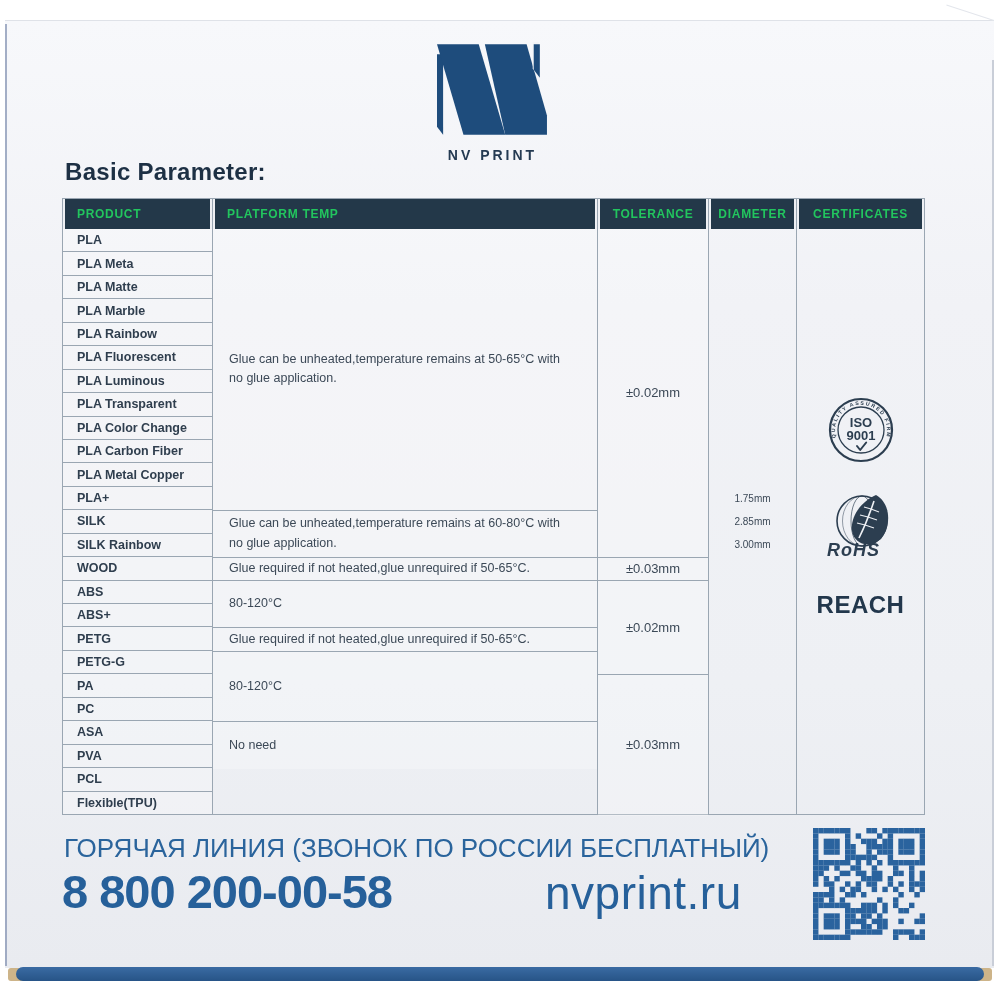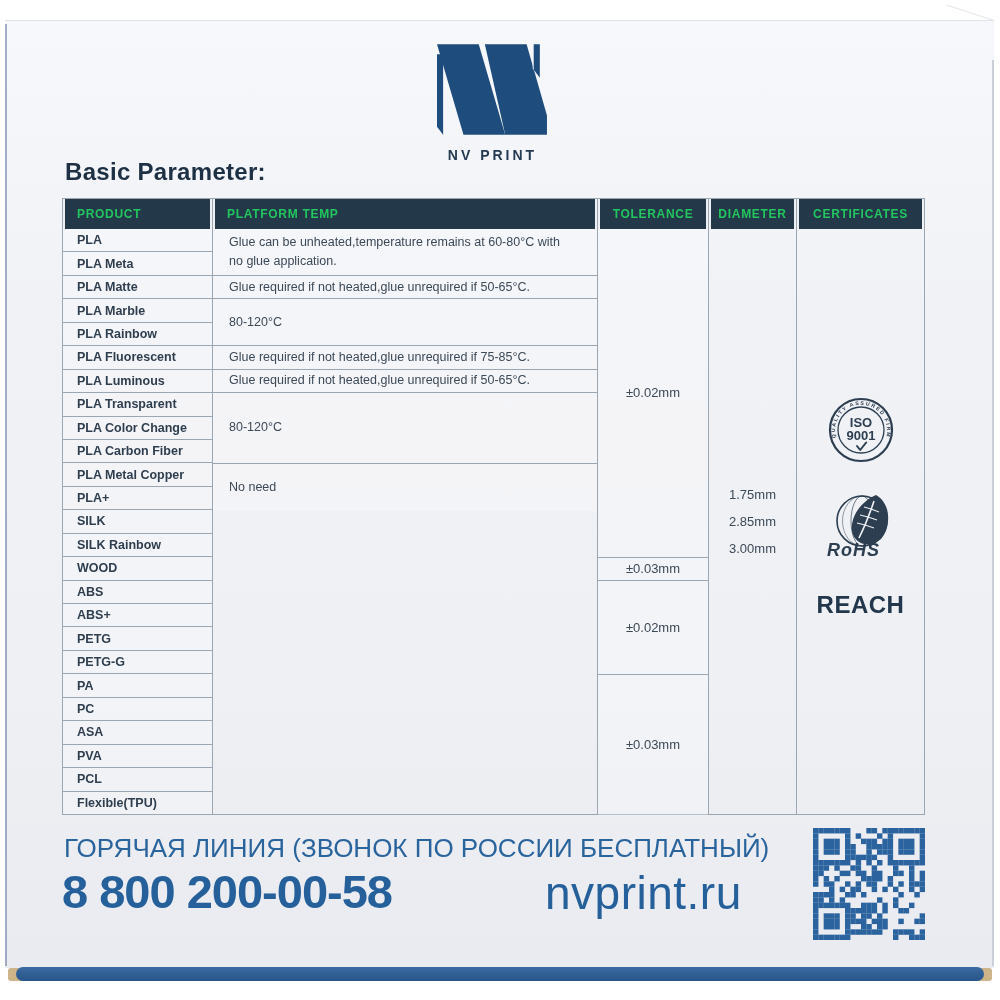--- a/index.html
+++ b/index.html
@@ -33,21 +33,21 @@
   .th.left{padding-left:14px;}
   .th.center{justify-content:center;}
   .tbody{flex:1;display:flex;flex-direction:column;}
   .cell{box-sizing:border-box;border-bottom:1px solid var(--border);display:flex;align-items:center;
         font-size:12.5px;color:var(--ink);background:rgba(255,255,255,.25);}
   .tbody .cell:last-child{border-bottom:none;}
   .cell.prod{flex:1 1 0;padding-left:14px;font-weight:600;color:#2f3e4e;}
   .cell.group{padding-left:16px;padding-right:28px;line-height:1.55;font-weight:500;}
   .cell.gcenter{justify-content:center;padding:0;font-size:13px;}
   .dia-body{justify-content:center;align-items:center;gap:12px;}
-  .dia-body span{font-size:13px;color:var(--ink);font-weight:500;}
+  .dia-body span{font-size:10px;color:var(--ink);font-weight:500;}
   .cert-body{justify-content:center;align-items:center;gap:30px;transform:translateY(0);}
   .cert-inner{display:flex;flex-direction:column;align-items:center;gap:30px;transform:translateY(-14px);}
   .reach{font-size:24px;font-weight:700;color:#22374c;letter-spacing:.5px;}
 
   
   .hotline{position:absolute;left:64px;top:833px;font-size:26px;color:#2a649c;white-space:nowrap;}
   .hotline b{font-weight:400;}
   .phone{position:absolute;left:62px;top:864px;font-size:47px;font-weight:800;color:#26609a;letter-spacing:-1px;}
   .site{position:absolute;left:545px;top:866px;font-size:46px;font-weight:500;color:#26609a;letter-spacing:.5px;}
   .qr{position:absolute;left:813px;top:828px;width:112px;height:112px;}
@@ -108,24 +108,24 @@
         <div class="cell prod">PC</div>
         <div class="cell prod">ASA</div>
         <div class="cell prod">PVA</div>
         <div class="cell prod">PCL</div>
         <div class="cell prod">Flexible(TPU)</div>
       </div>
   </div>
   <div class="col col-platform">
     <div class="th left">PLATFORM TEMP</div>
     <div class="tbody" id="platform-body">
+        <div class="cell group " style="flex: 0 0 281.76px;">Glue can be unheated,temperature remains at 50-65°C with no glue application.</div>
         <div class="cell group " style="flex: 0 0 46.96px;">Glue can be unheated,temperature remains at 60-80°C with no glue application.</div>
         <div class="cell group " style="flex: 0 0 23.48px;">Glue required if not heated,glue unrequired if 50-65°C.</div>
         <div class="cell group " style="flex: 0 0 46.96px;">80-120°C</div>
-        <div class="cell group " style="flex: 0 0 23.48px;">Glue required if not heated,glue unrequired if 75-85°C.</div>
         <div class="cell group " style="flex: 0 0 23.48px;">Glue required if not heated,glue unrequired if 50-65°C.</div>
         <div class="cell group " style="flex: 0 0 70.44px;">80-120°C</div>
         <div class="cell group " style="flex: 0 0 46.96px;">No need</div>
       </div>
   </div>
   <div class="col col-tolerance">
     <div class="th center">TOLERANCE</div>
     <div class="tbody" id="tolerance-body">
         <div class="cell group gcenter" style="flex: 0 0 328.72px;">±0.02mm</div>
         <div class="cell group gcenter" style="flex: 0 0 23.48px;">±0.03mm</div>

